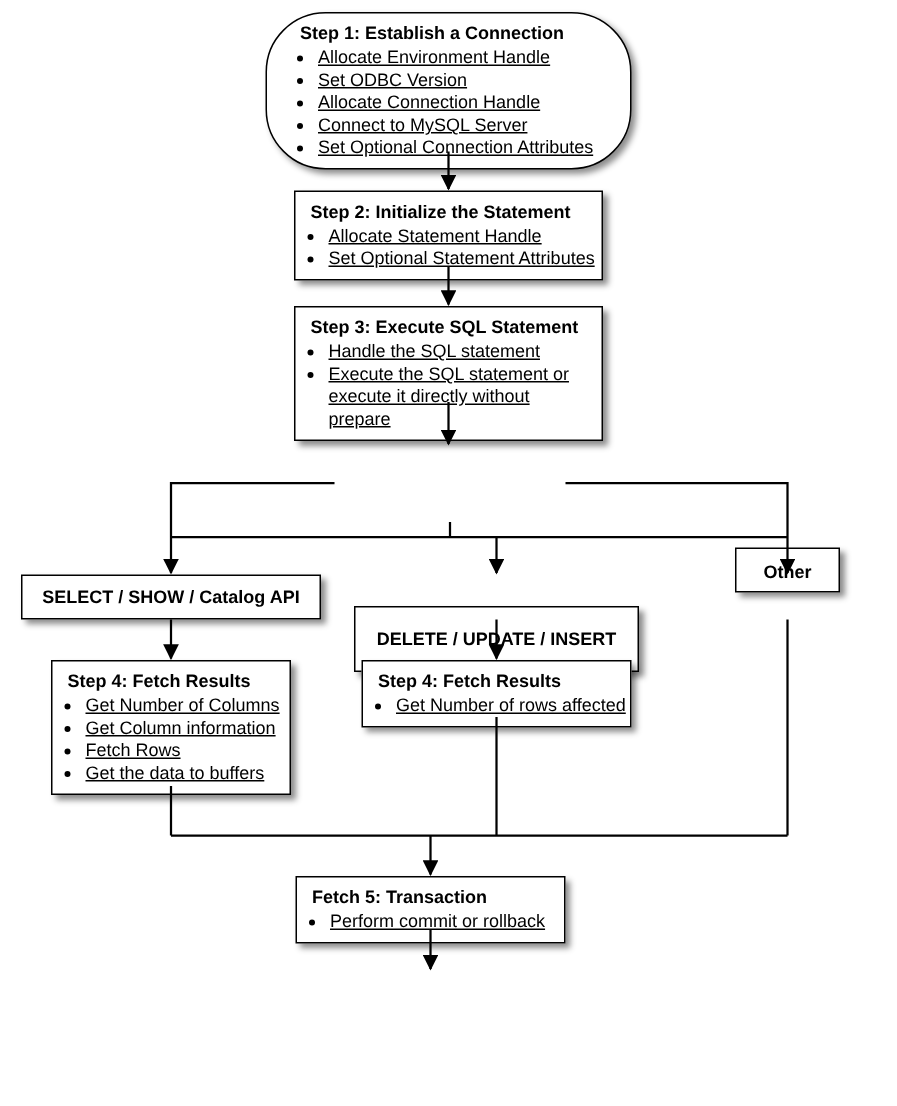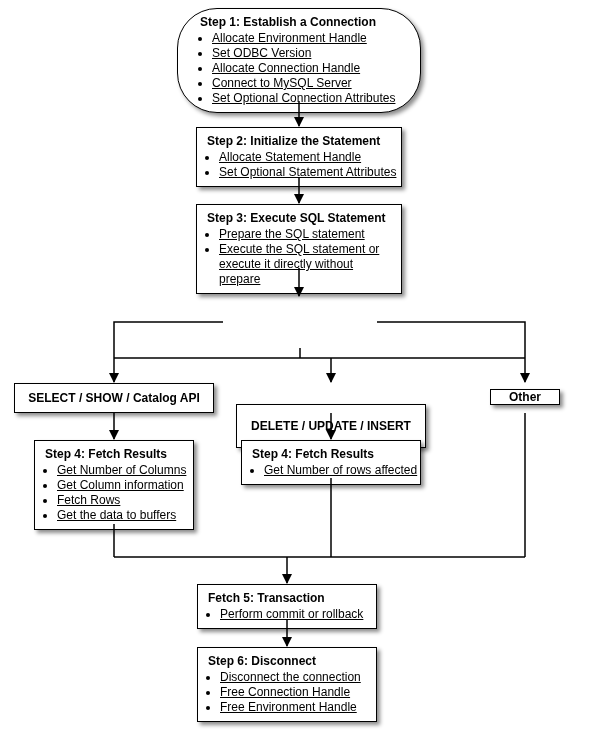--- a/index.html
+++ b/index.html
@@ -102,33 +102,33 @@
     <div class="title">Step 2: Initialize the Statement</div>
     <ul>
       <li>Allocate Statement Handle</li>
       <li>Set Optional Statement Attributes</li>
     </ul>
   </div>
 
   <div class="node" style="left:196px; top:204px; width:206px;">
     <div class="title">Step 3: Execute SQL Statement</div>
     <ul>
-      <li>Prepare the SQL statement</li>
+      <li>Handle the SQL statement</li>
       <li style="white-space:normal;">Execute the SQL statement or execute it directly without prepare</li>
     </ul>
   </div>
 
 
   <div class="node center-label" style="left:14px; top:383px; width:200px; height:30px;">
     <span>SELECT / SHOW / Catalog API</span>
   </div>
   <div class="node center-label" style="left:236px; top:404px; width:190px; height:44px;">
     <span>DELETE / UPDATE / INSERT</span>
   </div>
-  <div class="node center-label" style="left:490px; top:389px; width:70px; height:16px;">
+  <div class="node center-label" style="left:490px; top:365px; width:70px; height:30px;align-items:flex-end;">
     <span>Other</span>
   </div>
 
   <div class="node" style="left:34px; top:440px; width:160px;">
     <div class="title">Step 4: Fetch Results</div>
     <ul>
       <li>Get Number of Columns</li>
       <li>Get Column information</li>
       <li>Fetch Rows</li>
       <li>Get the data to buffers</li>
@@ -142,28 +142,20 @@
     </ul>
   </div>
 
   <div class="node" style="left:197px; top:584px; width:180px;">
     <div class="title">Fetch 5: Transaction</div>
     <ul>
       <li>Perform commit or rollback</li>
     </ul>
   </div>
 
-  <div class="node" style="left:197px; top:647px; width:180px;">
-    <div class="title">Step 6: Disconnect</div>
-    <ul>
-      <li>Disconnect the connection</li>
-      <li>Free Connection Handle</li>
-      <li>Free Environment Handle</li>
-    </ul>
-  </div>
 
   <svg class="edges">
     <defs>
       <marker id="arrow" viewBox="0 0 10 10" refX="9" refY="5" markerWidth="7" markerHeight="7" orient="auto-start-reverse">
         <path d="M 0 0 L 10 5 L 0 10 z" fill="#000"></path>
       </marker>
     </defs>
 
     <line x1="299" y1="101" x2="299" y2="126" marker-end="url(#arrow)"></line>
 

